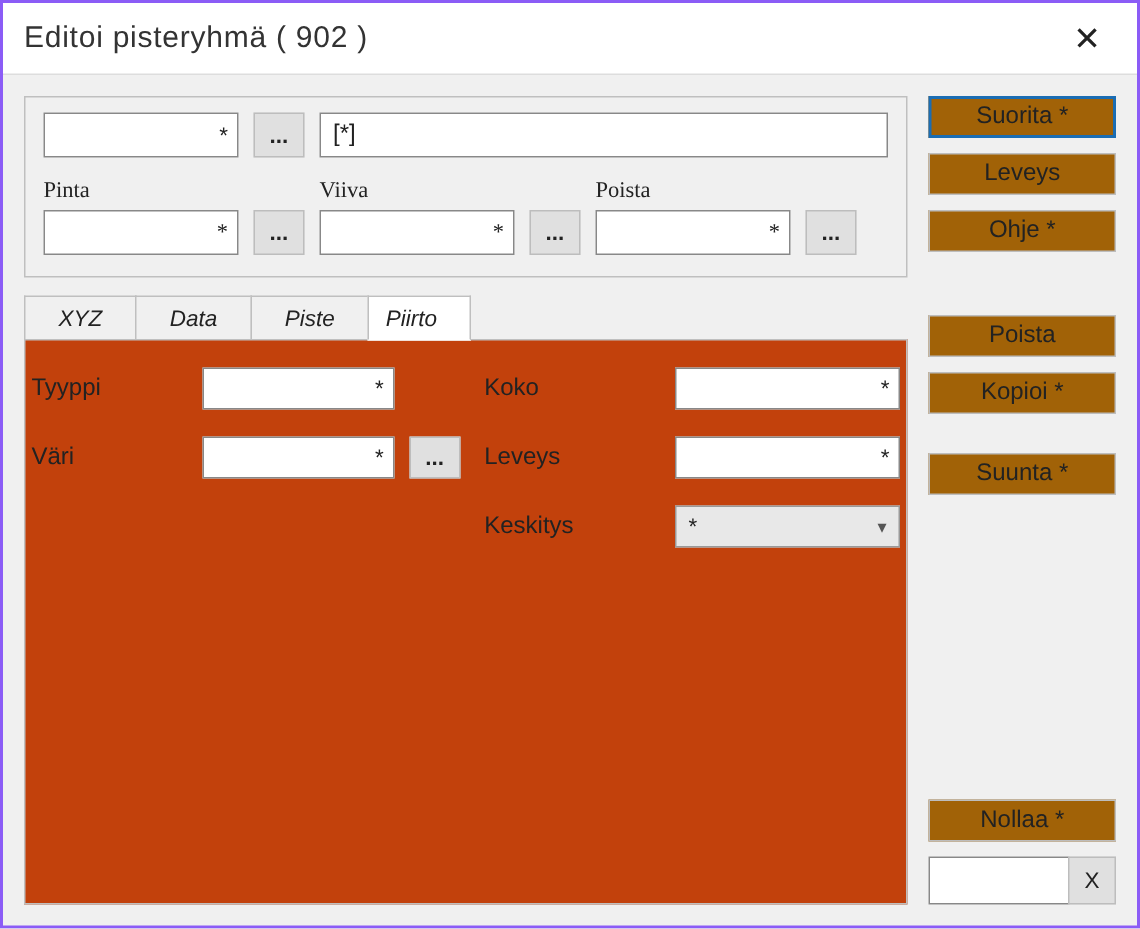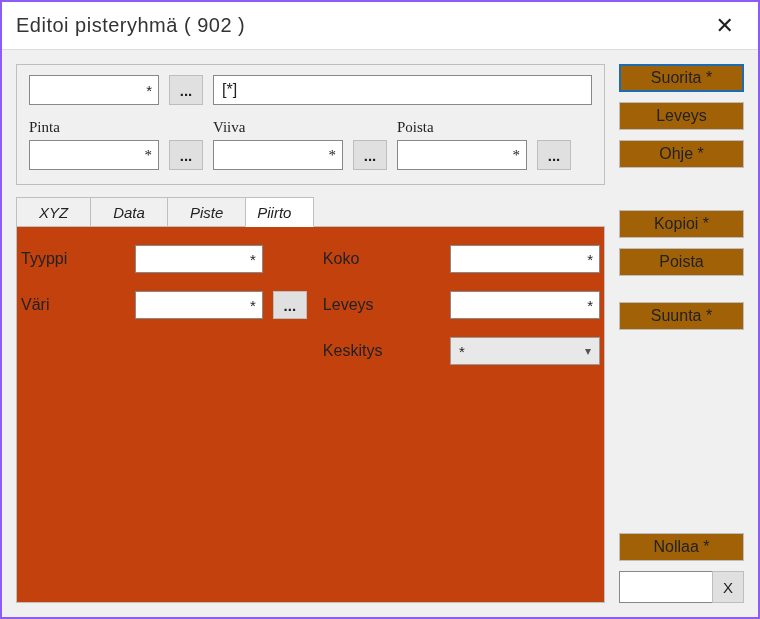--- a/index.html
+++ b/index.html
@@ -246,22 +246,22 @@
       </div>
 
     </div>
 
     <div class="right">
       <div class="rbtn primary">Suorita *</div>
       <div class="rbtn">Leveys</div>
       <div class="rbtn">Ohje *</div>
       <div style="height:6px"></div>
       <div style="height:6px"></div>
+      <div class="rbtn">Poista</div>
       <div class="rbtn">Kopioi *</div>
-      <div class="rbtn">Poista</div>
       <div style="height:6px"></div>
       <div class="rbtn">Suunta *</div>
       <div class="spacer"></div>
       <div class="rbtn">Nollaa *</div>
       <div class="bottom-right">
         <div class="mini-inp"></div>
         <div class="mini-btn">X</div>
       </div>
     </div>
   </div>

